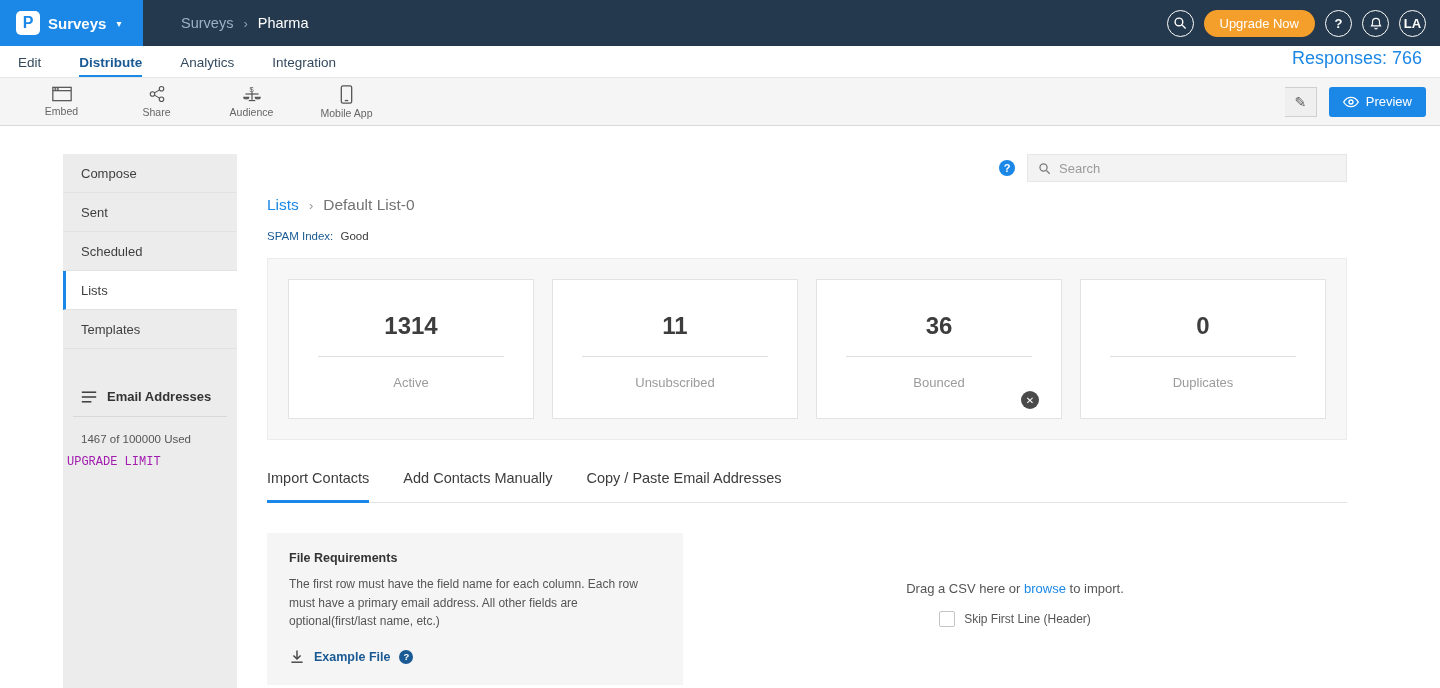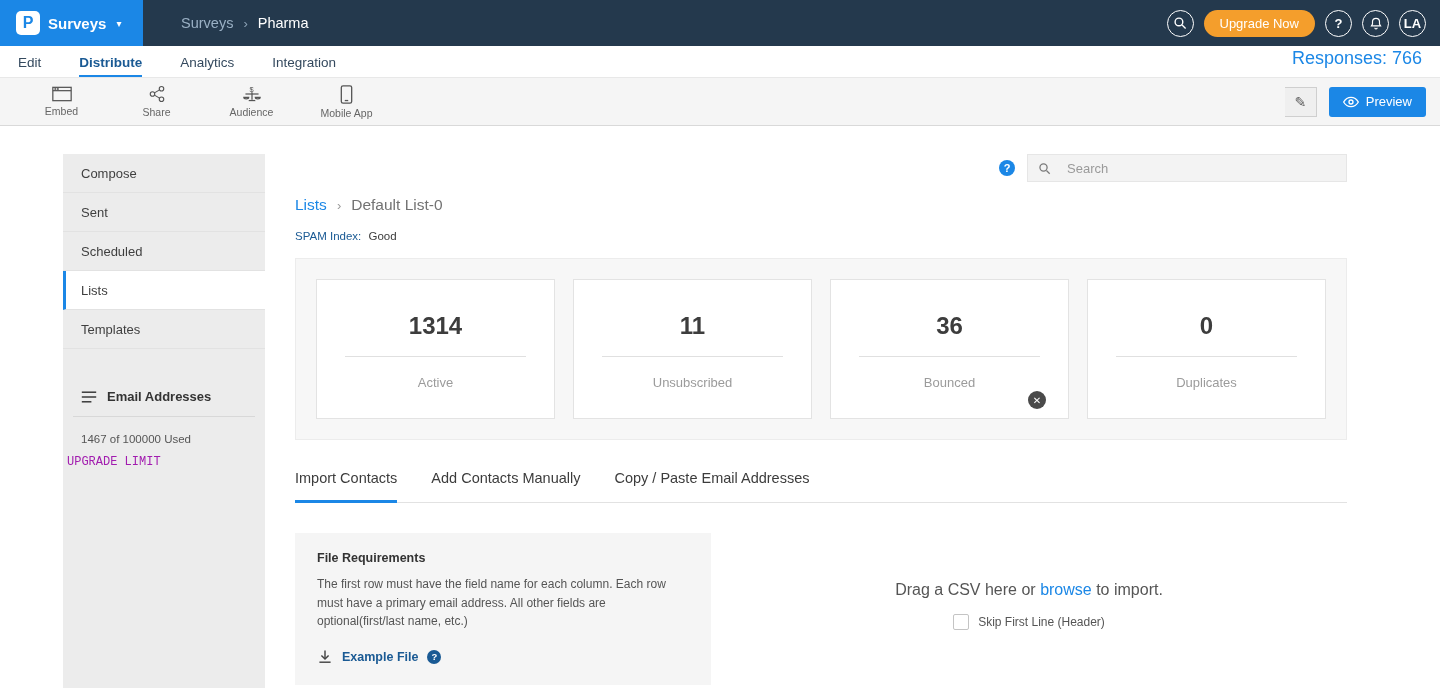--- a/index.html
+++ b/index.html
@@ -43,37 +43,37 @@
   .url-group { margin-left:auto; display:flex; align-items:center; }
   .url-input { width:236px; height:30px; border:1px solid #cfcfcf; background:#fff; color:#8a8a8a;
     font-size:12px; padding:0 8px; outline:none; }
   .edit-btn { width:32px; height:30px; background:#efefef; border:1px solid #cfcfcf; border-left:none;
     color:#555; font-size:14px; display:flex; align-items:center; justify-content:center; }
   .preview-btn { height:30px; margin-left:12px; background:#1b87e6; color:#fff; border-radius:3px;
     padding:0 14px; font-size:13px; display:flex; align-items:center; gap:7px; }
 
   
   .main { display:flex; height:562px; }
-  .sidebar { width:202px; margin:28px 0 0 63px; background:#ececec; display:flex; flex-direction:column; }
+  .sidebar { width:174px; margin:28px 0 0 63px; background:#ececec; display:flex; flex-direction:column; }
   .side-item { height:39px; display:flex; align-items:center; padding-left:18px; font-size:13px;
     color:#3f3f3f; border-bottom:1px solid #e2e2e2; cursor:pointer; }
   .side-item.active { background:#fff; border-left:3px solid #1b87e6; padding-left:15px; }
   .side-section { margin-top:28px; }
   .side-header { display:flex; align-items:center; gap:10px; padding:12px 18px; color:#333;
     font-size:13px; font-weight:bold; }
   .side-divider { border-top:1px solid #d8d8d8; margin:0 10px; }
   .side-usage { padding:16px 18px 0; font-size:11.5px; color:#555; }
   .side-upgrade { padding:10px 4px; font-size:12px; color:#a21caf; cursor:pointer;font-family:Liberation Mono, monospace; }
 
   .panel { flex:1; margin:28px 63px 0 0; padding:0 30px; }
   .panel-toprow { display:flex; justify-content:flex-end; align-items:center; gap:12px; height:28px; }
   .help-ring { width:16px; height:16px; border-radius:50%; background:#1b87e6; color:#fff;
     font-size:11px; font-weight:bold; display:flex; align-items:center; justify-content:center; cursor:pointer; }
   .searchbox { width:320px; height:28px; background:#f3f3f3; border:1px solid #e6e6e6;
-    display:flex; align-items:center; gap:16px; padding:0 10px; }
+    display:flex; align-items:center; gap:8px; padding:0 10px; }
   .searchbox svg { color:#7a7a7a; }
   .searchbox input { flex:1; border:none; background:transparent; outline:none; font-size:13px; color:#444; }
   .searchbox input::placeholder { color:#9a9a9a; }
 
   .crumbrow { margin-top:14px; display:flex; align-items:center; gap:10px; font-size:15.5px; }
   .crumb-link { color:#1b87e6; cursor:pointer; }
   .crumbrow .sep { color:#999; font-size:13px; }
   .crumb-now { color:#737373; }
   .spamrow { margin-top:16px; font-size:11.5px; }
   .spam-label { color:#1a5a94; }
@@ -97,21 +97,21 @@
   .filereq { width:416px; background:#f5f5f5; padding:18px 22px 20px; }
   .filereq-title { font-size:12.5px; font-weight:bold; color:#333; }
   .filereq-body { margin-top:10px; font-size:12px; color:#555; line-height:1.55; width:360px; }
   .example-row { margin-top:18px; display:flex; align-items:center; gap:9px; }
   .example-row svg { color:#444; }
   .example-link { font-size:12.5px; color:#1a5a94; font-weight:bold; cursor:pointer; }
   .example-q { width:14px; height:14px; border-radius:50%; background:#1a5a94; color:#fff;
     font-size:9.5px; font-weight:bold; display:flex; align-items:center; justify-content:center; }
 
   .droparea { flex:1; display:flex; flex-direction:column; align-items:center; padding-top:48px; }
-  .dragline { font-size:16px; color:#555; }
+  .dragline { font-size:13px; color:#555; }
   .browse-link { color:#1b87e6; cursor:pointer; }
   .skiprow { margin-top:15px; display:flex; align-items:center; gap:9px; align-self:center;
     margin-right:0; }
   .checkbox { width:16px; height:16px; border:1px solid #c4c4c4; border-radius:2px; background:#fff; cursor:pointer; }
   .skip-label { font-size:12px; color:#555; }
 </style>
 </head>
 <body>
 
 <div class="topbar">

